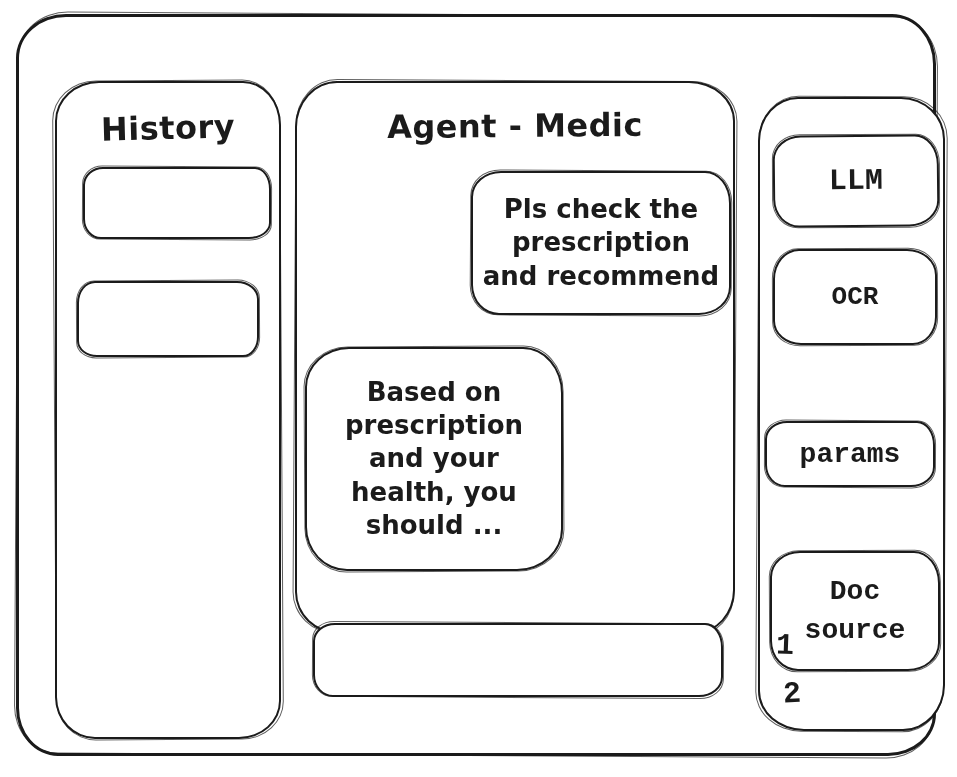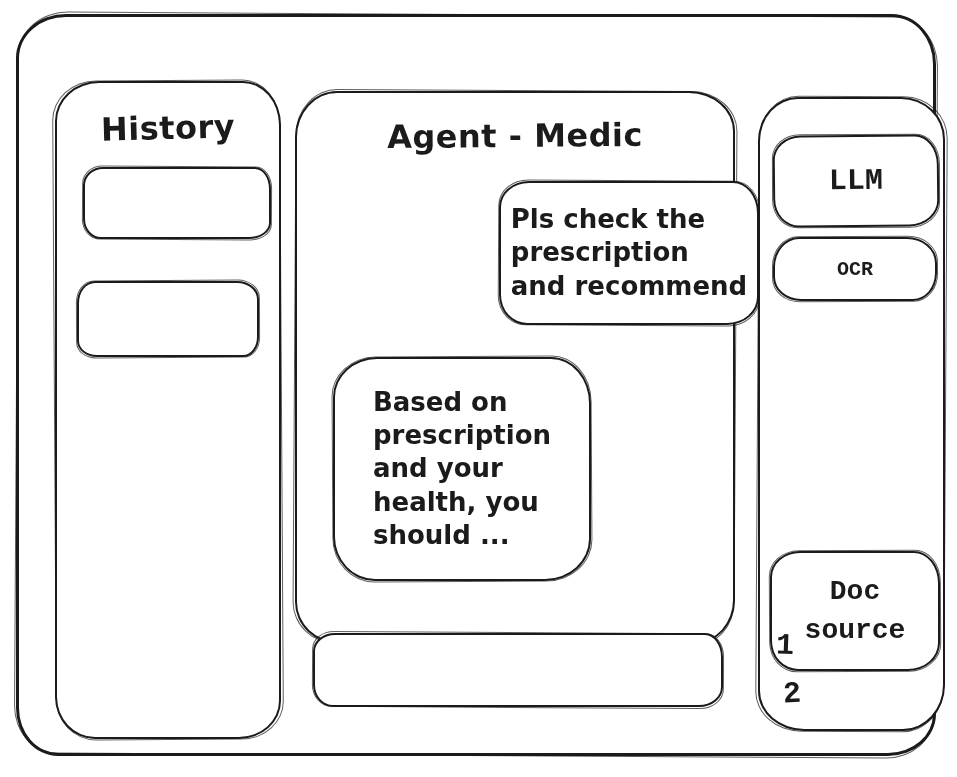--- a/index.html
+++ b/index.html
@@ -63,36 +63,35 @@
     border-radius: 20px 16px 22px 18px / 18px 22px 16px 20px;
   }
   .history-item-2 {
     left: 20px; top: 198px;
     width: 182px; height: 76px;
     border-radius: 18px 22px 16px 20px / 22px 18px 20px 16px;
   }
 
   
   .chat-panel {
-    left: 276px; top: 74px;
+    left: 276px; top: 64px;
     width: 440px; height: 553px;
     border-radius: 42px 46px 40px 44px / 46px 40px 44px 42px;
     text-decoration: underline;
   }
   .chat-title { top: 24px; transform: rotate(-0.5deg); }
   .bubble {
     display: flex;
     align-items: center;
     justify-content: center;
-    text-align: left;
+    text-align: center;
     white-space: pre-line;
     font-size: 26px;
     font-weight: 700;
     line-height: 1.27;
-    margin-left: 28px;
   }
   .bubble-user {
     left: 174px; top: 88px;
     width: 260px; height: 144px;
     border-radius: 30px 26px 32px 28px / 26px 32px 28px 30px;
   }
   .bubble-agent {
     left: 8px; top: 264px;
     width: 258px; height: 224px;
     border-radius: 44px 40px 46px 42px / 40px 46px 42px 44px;
@@ -133,24 +132,24 @@
     cursor: pointer;
   }
   .tool-llm {
     left: 13px; top: 36px;
     width: 166px; height: 92px;
     border-radius: 28px 24px 30px 26px / 24px 30px 26px 28px;
     font-size: 30px;
     transform: rotate(-0.6deg);
   }
   .tool-ocr {
-    left: 13px; top: 138px;
-    width: 164px; height: 64px;
+    left: 13px; top: 150px;
+    width: 164px; height: 96px;
     border-radius: 26px 30px 24px 28px / 30px 26px 28px 24px;
-    font-size: 20px;
+    font-size: 26px;
   }
   .tool-params {
     left: 5px; top: 322px;
     width: 170px; height: 66px;
     border-radius: 22px 18px 24px 20px / 18px 24px 20px 22px;
     font-size: 28px;
   }
   .tool-doc {
     left: 10px; top: 452px;
     width: 170px; height: 120px;
@@ -195,20 +194,21 @@
 should ...</div>
 
     <div class="sketch chat-input-wrap">
       <input type="text" placeholder="" style="">
     </div>
   </div>
 
   <div class="sketch tools-panel">
     <div class="sketch tool-btn tool-llm">LLM</div>
     <div class="sketch tool-btn tool-ocr tilt-l">OCR</div>
+    <div class="sketch tool-btn tool-params">params</div>
     <div class="sketch tool-btn tool-doc tilt-l">Doc
 source</div>
 
     <div class="doc-list">
       <span class="doc-num">1</span>
       <span class="doc-num">2</span>
     </div>
   </div>
 
 </div>

